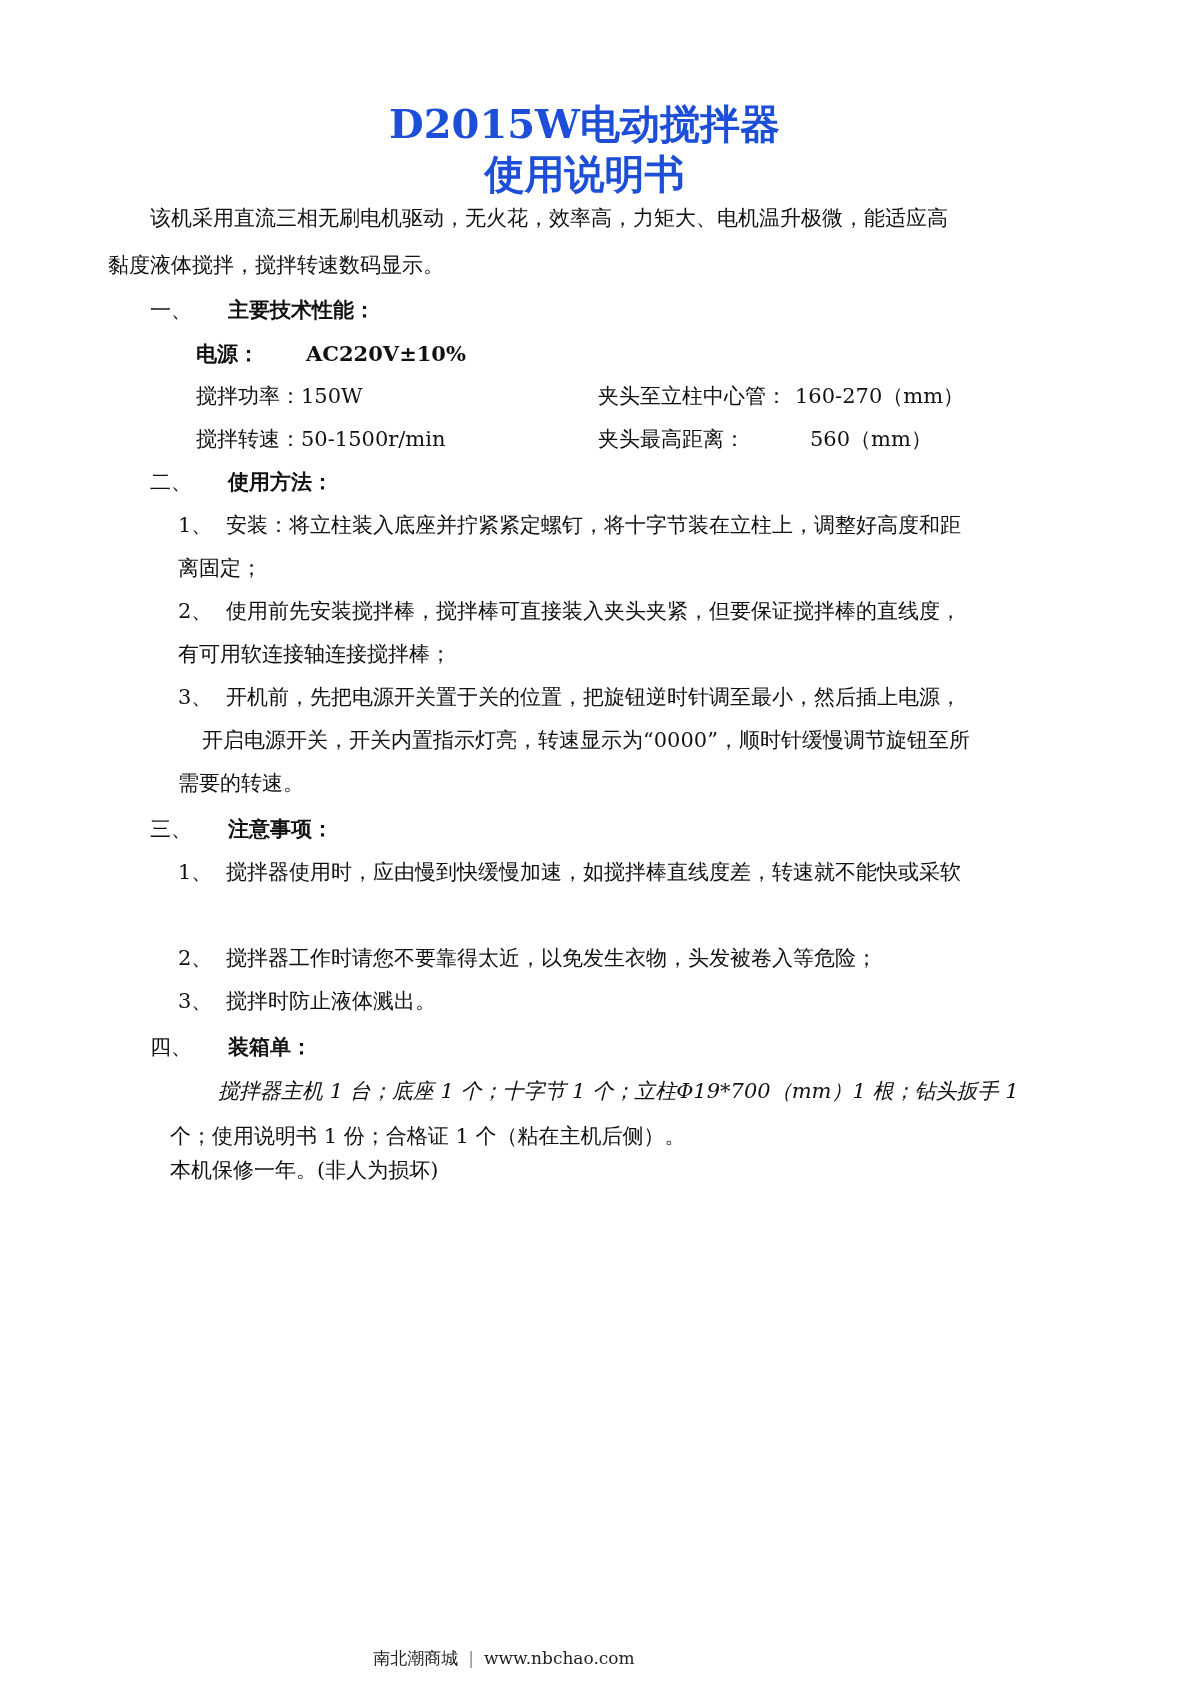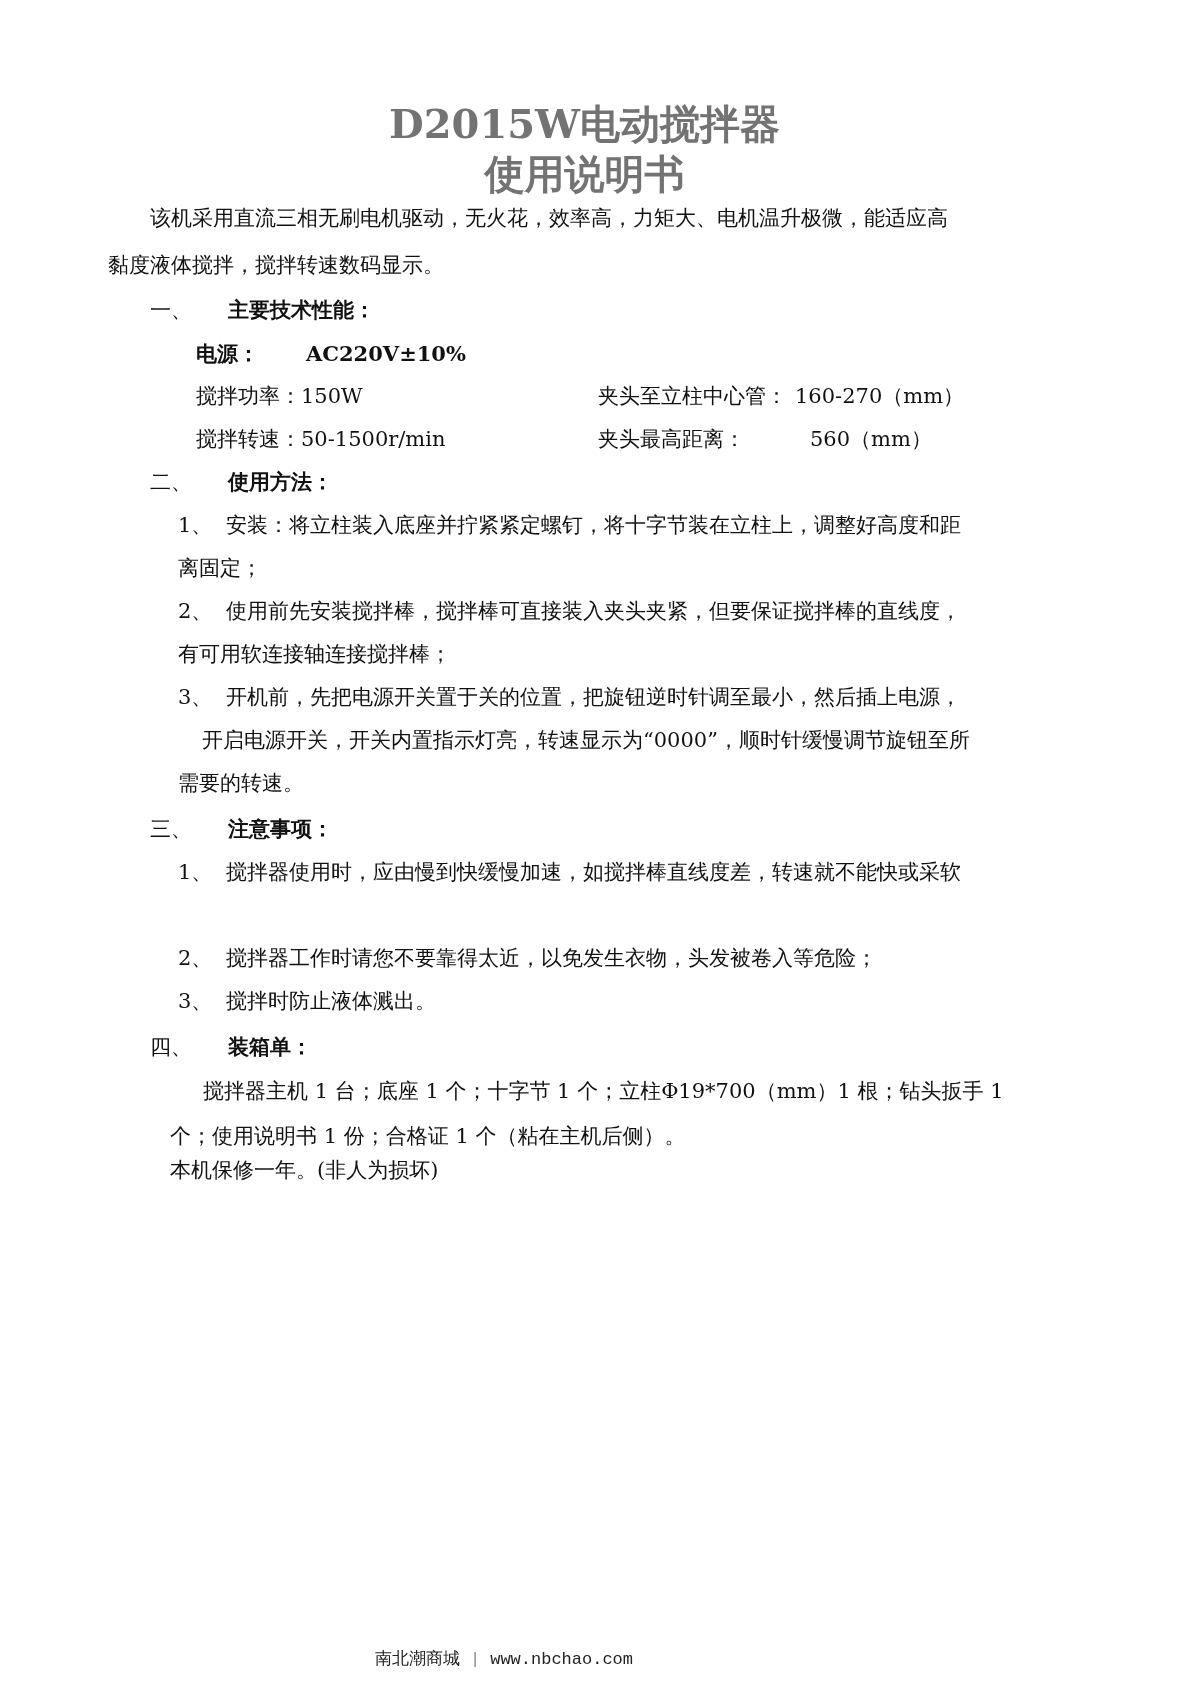--- a/index.html
+++ b/index.html
@@ -4,31 +4,31 @@
 <style>
   html, body { margin: 0; padding: 0; background: #ffffff; }
   body {
     width: 1200px; height: 1697px; position: relative; overflow: hidden;
     font-family: "DejaVu Serif", "Liberation Serif", serif;
     color: #111;
   }
   .page { position: absolute; left: 0; top: 0; width: 1200px; height: 1697px; }
   .title {
     position: absolute; left: 0; width: 1169px; text-align: center;
-    font-weight: bold; font-size: 40px; line-height: 48px; color: #737373;
+    font-weight: bold; font-size: 40px; line-height: 48px; color: #1d4ed8;
   }
   .t1 { top: 100px; }
   .t2 { top: 150px; }
   .p { position: absolute; font-size: 21px; line-height: 30px; white-space: nowrap; }
   .h { position: absolute; font-size: 21px; font-weight: bold; line-height: 30px; white-space: nowrap; }
   .h .num { display: inline-block; width: 78px; font-weight: normal; }
   .spec-label { display: inline-block; }
   .footer {
     position: absolute; top: 1647px; left: 0; width: 1008px; text-align: center;
-    font-size: 17px; color: #222; font-family: Liberation Mono, monospace;
+    font-size: 17px; color: #222;
   }
   .footer .sep { display: inline-block; margin: 0 10px; color: #888; }
   .item-num { display: inline-block; width: 48px; }
 </style>
 </head>
 <body>
 
 <div class="page">
 
   <div class="title t1">D2015W电动搅拌器</div>
@@ -92,21 +92,21 @@
   </div>
 
   <div class="p" style="left:178px; top:986px;">
     <span class="item-num">3、</span><span>搅拌时防止液体溅出。</span>
   </div>
 
   <div class="h" style="left:150px; top:1032px;">
     <span class="num">四、</span><span>装箱单：</span>
   </div>
 
-  <div class="p" style="left:203px; top:1076px;">搅拌器主机 1 台；底座 1 个；十字节 1 个；立柱Φ19*700（mm）1 根；钻头扳手 1</div>
+  <div class="p" style="left:218px; top:1076px;font-style:italic;">搅拌器主机 1 台；底座 1 个；十字节 1 个；立柱Φ19*700（mm）1 根；钻头扳手 1</div>
   <div class="p" style="left:170px; top:1121px;">个；使用说明书 1 份；合格证 1 个（粘在主机后侧）。</div>
 
   <div class="p" style="left:170px; top:1155px;">本机保修一年。(非人为损坏)</div>
 
   <div class="footer">
     <span>南北潮商城</span><span class="sep">|</span><span>www.nbchao.com</span>
   </div>
 
 </div>
 

